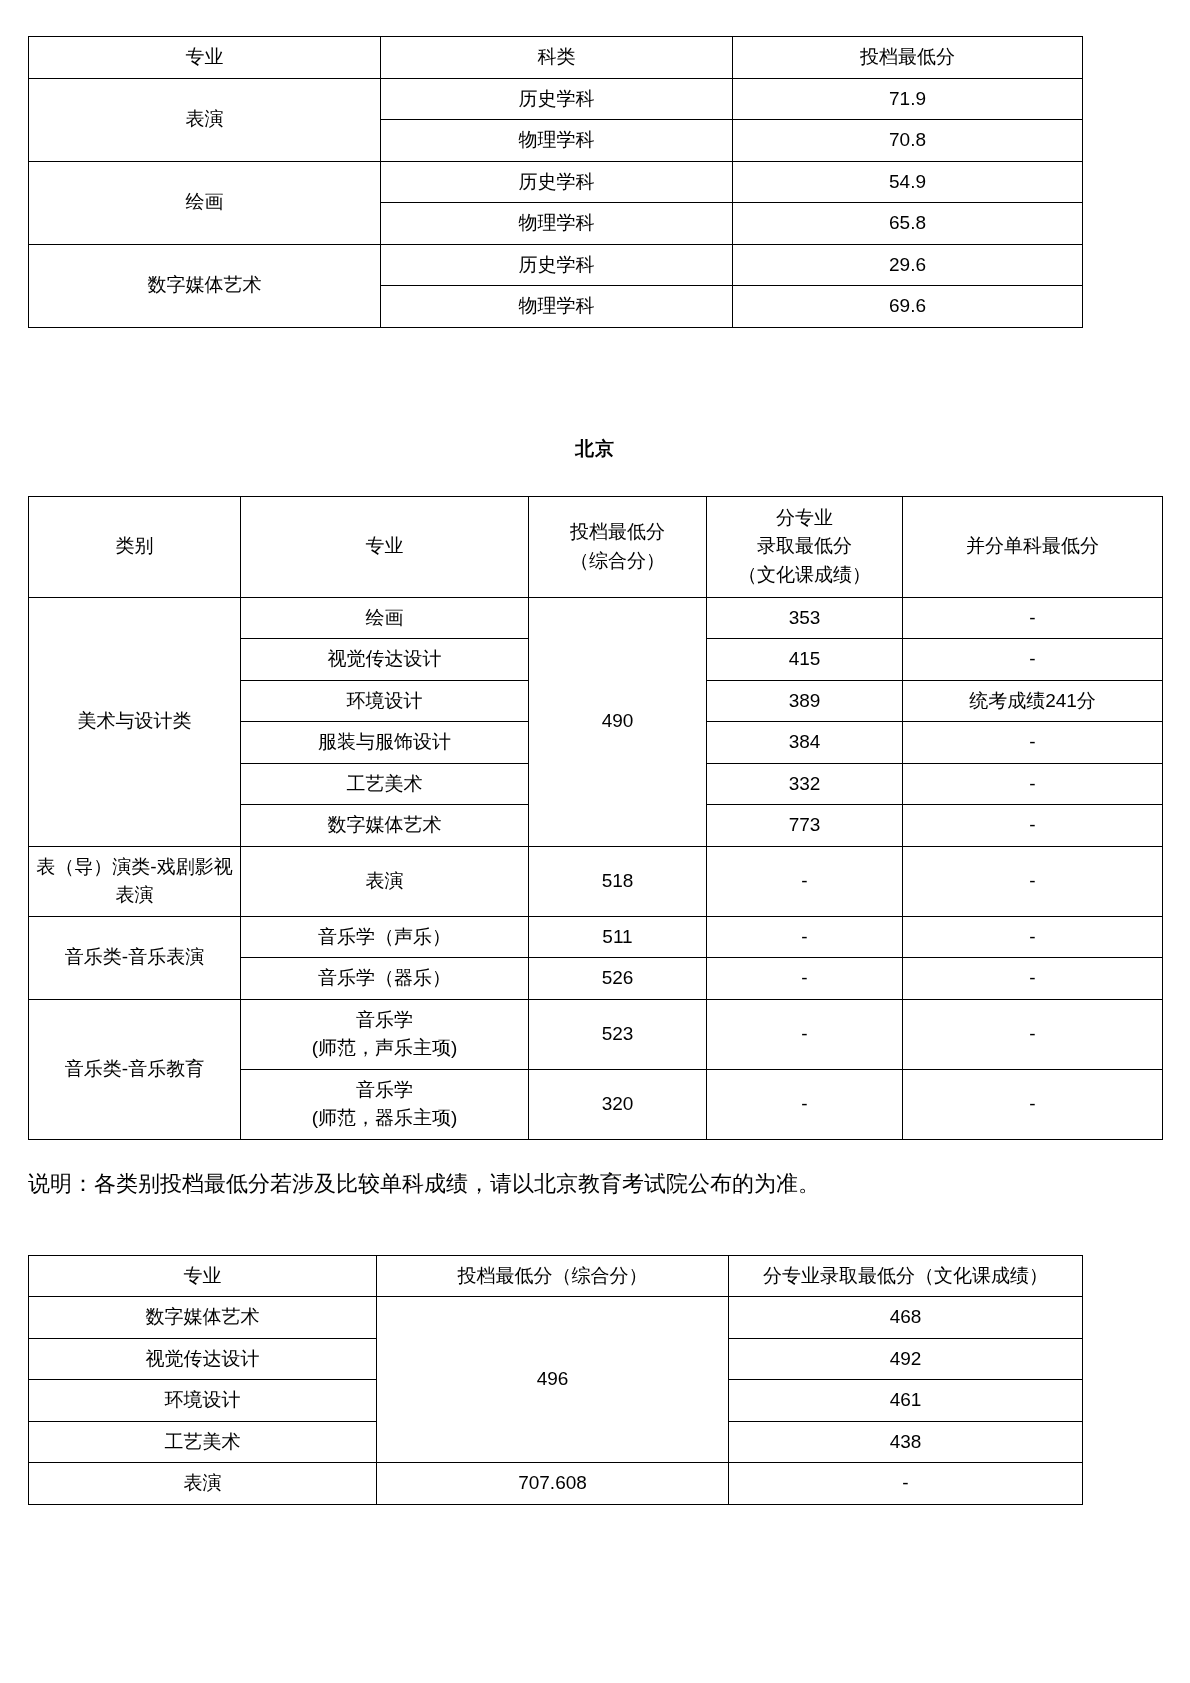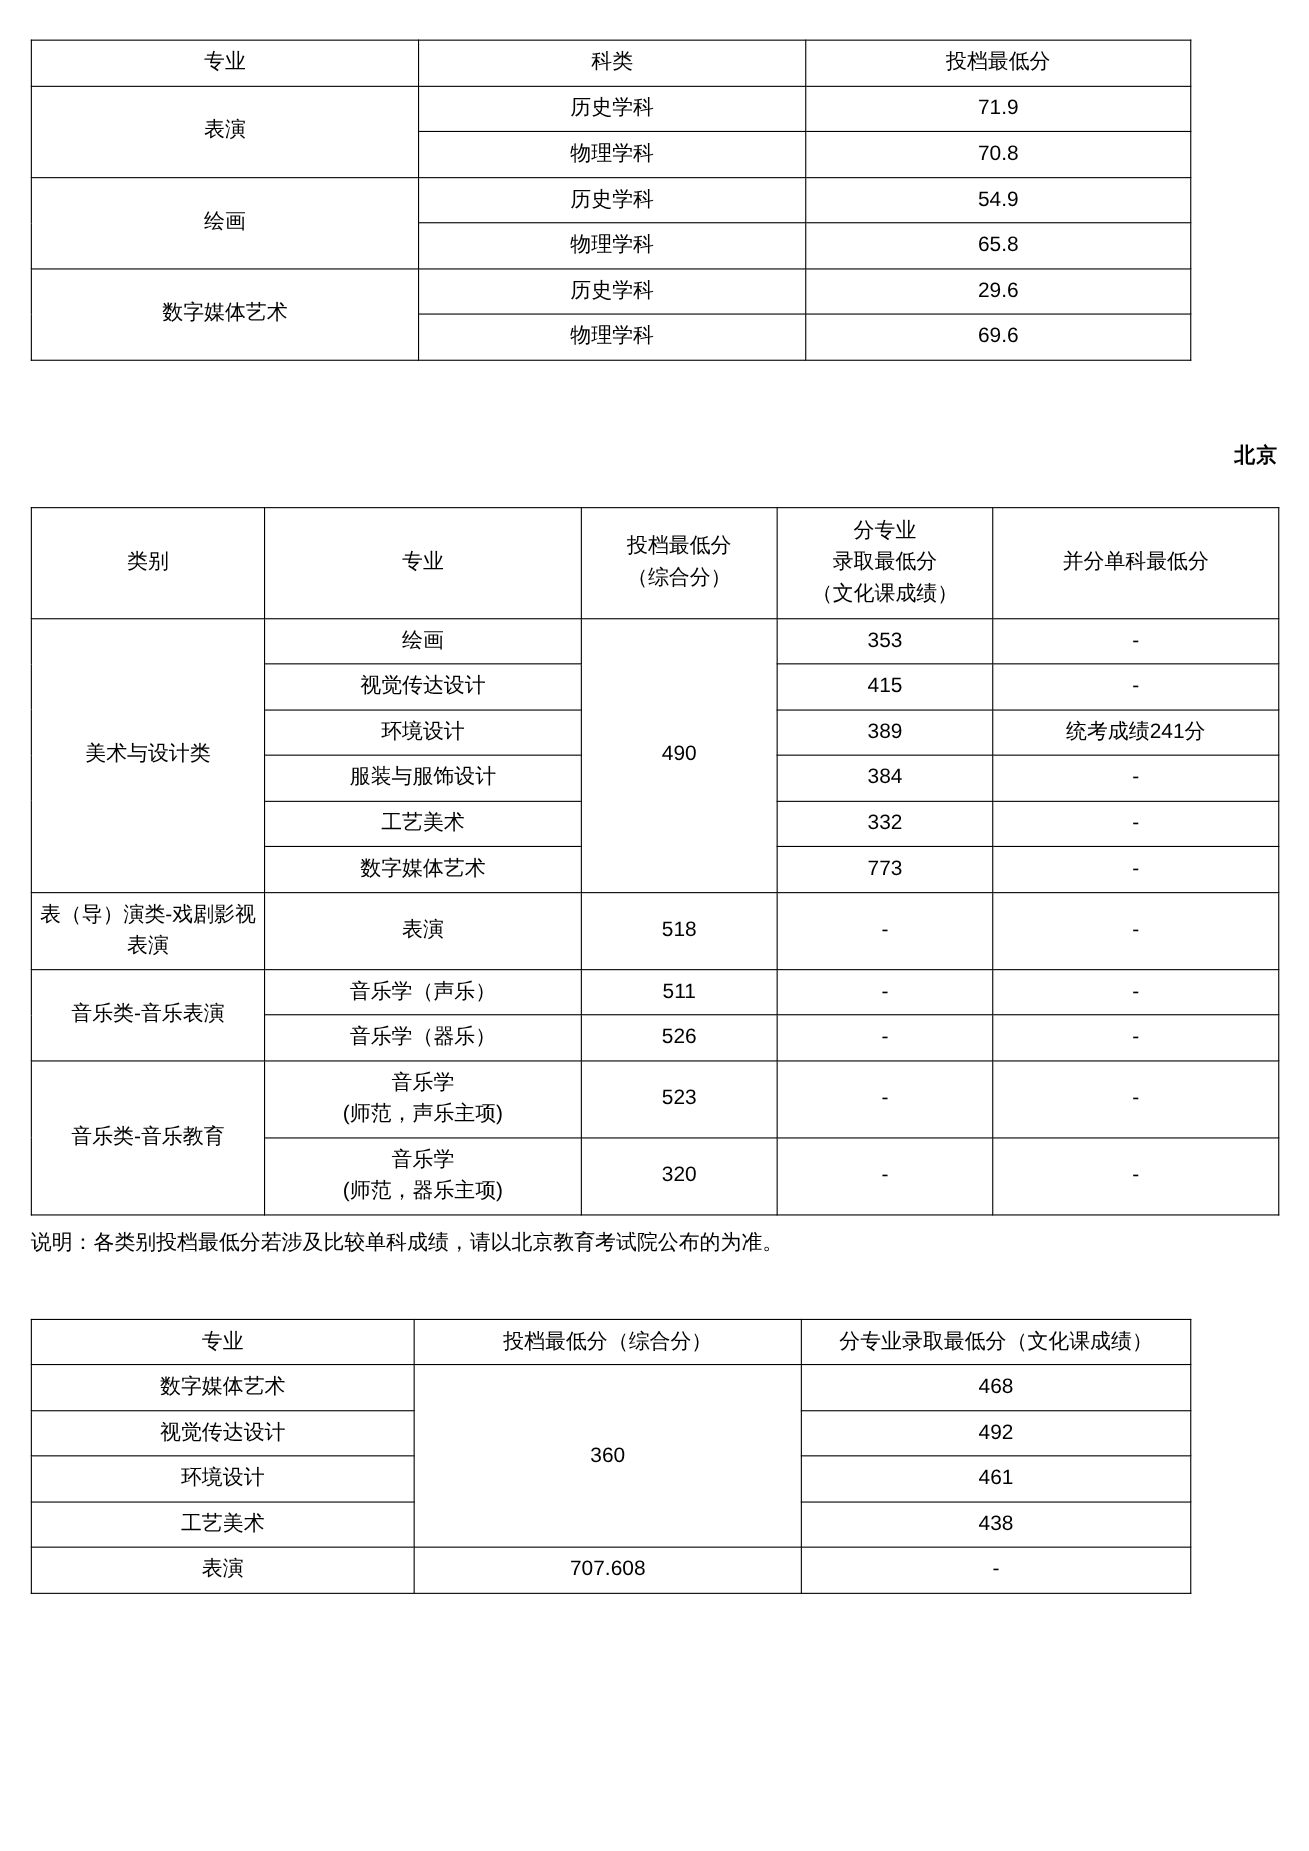--- a/index.html
+++ b/index.html
@@ -50,41 +50,41 @@
   #table-top .c-type   { width: 352px; }
   #table-top .c-score  { width: 350px; }
 
   
   .section-title {
     text-align: center;
     font-size: 19px;
     font-weight: bold;
     letter-spacing: 1px;
   }
-  #title-beijing { margin-top: 73px; text-align: right; }
+  #title-beijing { margin-top: 108px; }
   #title-hubei   { margin-top: 72px; }
 
   
   #table-beijing {
     margin-top: 34px;
     width: 1134px;
   }
   #table-beijing .c-cat    { width: 212px; }
   #table-beijing .c-major  { width: 288px; }
   #table-beijing .c-tdzd   { width: 178px; }
   #table-beijing .c-fzy    { width: 196px; }
   #table-beijing .c-bfdk   { width: 260px; }
   #table-beijing thead td  { height: 88px; }
   #table-beijing tbody td  { height: 24px; }
   #table-beijing .tall     { height: 56px; }
 
   
   #note-beijing {
-    margin-top: 10px;
-    font-size: 19px;
+    margin-top: 26px;
+    font-size: 22px;
     line-height: 1.6;
     text-align: left;
   }
 
   
   #table-hubei {
     margin-top: 54px;
     width: 1054px;
   }
   #table-hubei .c-major { width: 348px; }
@@ -250,21 +250,21 @@
         <col class="c-fzy">
     </colgroup>
     <tbody>
       <tr>
         <td>专业</td>
         <td>投档最低分（综合分）</td>
         <td>分专业录取最低分（文化课成绩）</td>
       </tr>
       <tr>
         <td>数字媒体艺术</td>
-        <td rowspan="4">360</td>
+        <td rowspan="4">496</td>
         <td>468</td>
       </tr>
       <tr>
         <td>视觉传达设计</td>
         <td>492</td>
       </tr>
       <tr>
         <td>环境设计</td>
         <td>461</td>
       </tr>

